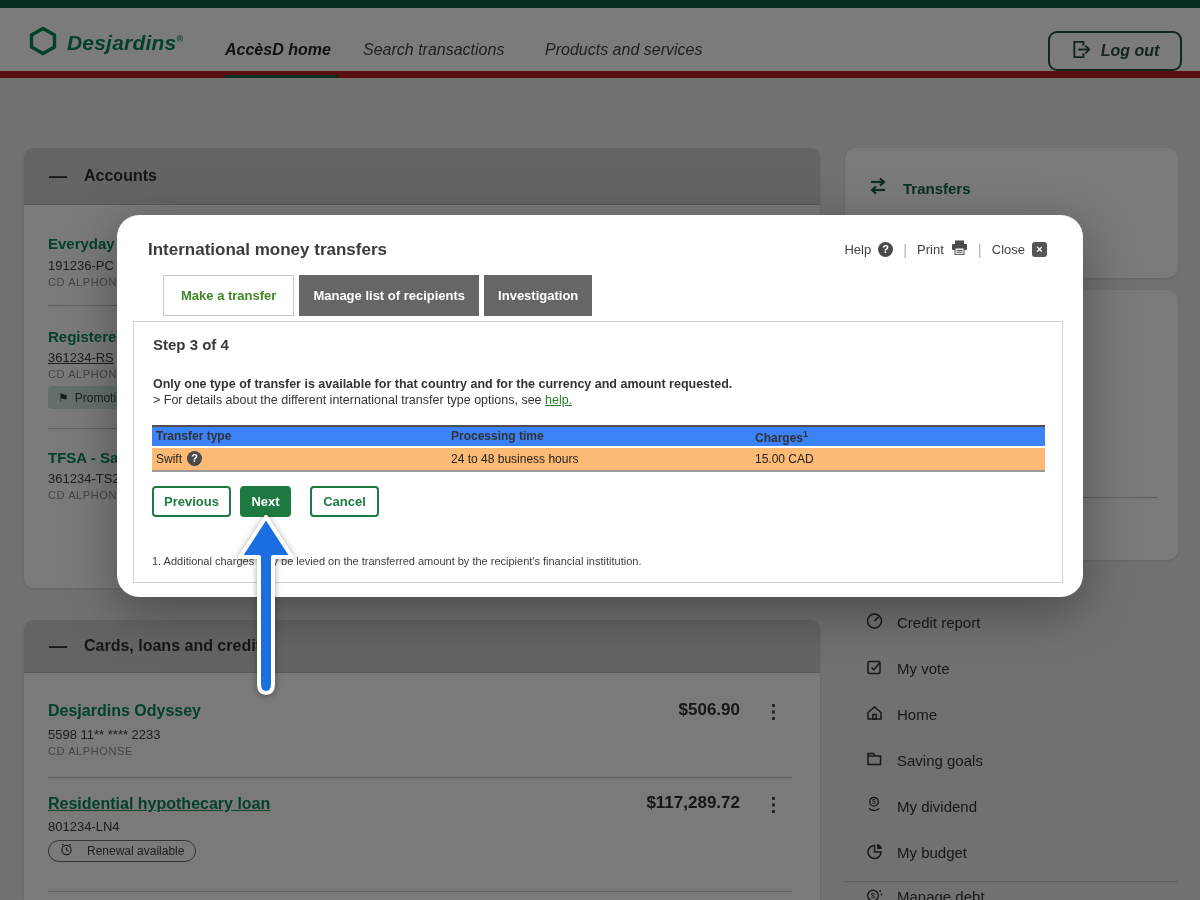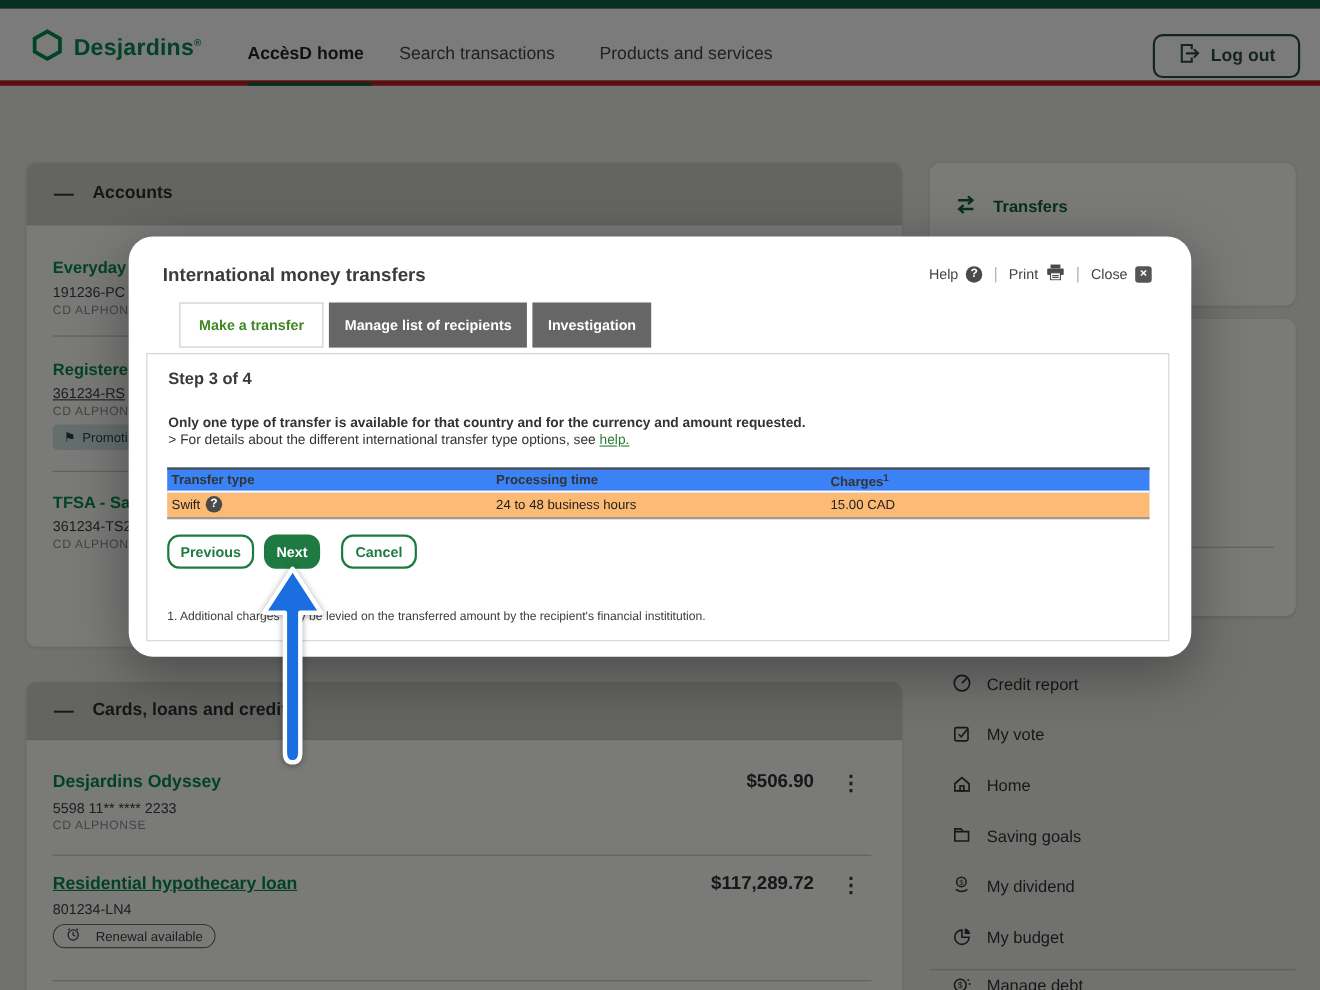--- a/index.html
+++ b/index.html
@@ -1,21 +1,21 @@
 <!DOCTYPE html>
 <html><head>
 <meta charset="utf-8">
 <style>
   * { margin:0; padding:0; box-sizing:border-box; }
   body { font-family:"Liberation Sans", sans-serif; background:#555; }
   .canvas { position:relative; width:1200px; height:900px; background:#eaeae8; overflow:hidden; font-family:"Liberation Sans", sans-serif; }
 
   
   .top-strip { position:absolute; left:0; top:0; width:1200px; height:8px; background:#0a5c3c; z-index:2; }
-  .header { position:absolute; left:0; top:8px; width:1200px; height:70px; background:#ffffff; border-bottom:5px solid #b91c1c; z-index:2; }
+  .header { position:absolute; left:0; top:8px; width:1200px; height:70px; background:#ffffff; border-bottom:7px solid #b91c1c; z-index:2;font-style:italic; }
   .logo { position:absolute; left:28px; top:18px; display:flex; align-items:center; gap:9px; }
   .brand-text { font-size:21px; font-weight:bold; color:#00874e; letter-spacing:.2px; }
   .brand-text sup { font-size:9px; }
   .nav-item { position:absolute; top:33px; font-size:16px; color:#3f3f3f; cursor:pointer; }
   .nav-item.active { font-weight:bold; color:#1d1d1d; }
   .nav-underline { position:absolute; left:225px; top:67px; width:113px; height:3px; background:#0a5c3c; }
   .logout-btn { position:absolute; left:1048px; top:23px; width:134px; height:40px; border:2px solid #24493b; border-radius:9px; display:flex; align-items:center; justify-content:center; gap:9px; color:#24493b; font-size:16px; font-weight:bold; background:#fff; cursor:pointer; }
 
   
   .panel { position:absolute; background:#fcfcfb; border-radius:9px; box-shadow:0 1px 3px rgba(0,0,0,.12); z-index:1; }
@@ -55,21 +55,21 @@
   .step-title { position:absolute; left:36px; top:121px; font-size:15px; font-weight:bold; color:#3a3a3a; }
   .notice-b { position:absolute; left:36px; top:162px; font-size:12.5px; font-weight:bold; color:#333; }
   .notice-2 { position:absolute; left:36px; top:178px; font-size:12.5px; color:#333; }
   .notice-2 a { color:#2e7d32; text-decoration:underline; cursor:pointer; }
   .xtable { position:absolute; left:35px; top:210px; width:893px; }
   .t-row { display:grid; grid-template-columns:295px 304px 294px; }
   .t-head { background:#3b82f6; border-top:2px solid #4f4f4f; border-bottom:2px solid #ffffff; }
   .t-head > div { font-size:12px; font-weight:bold; color:#333; padding:2px 4px 1px; }
   .t-body { background:#fdba74; border-bottom:2px solid #9a9a9a; }
   .t-body > div { font-size:12px; color:#222; padding:3px 4px 4px; display:flex; align-items:center; gap:5px; }
-  .btn { position:absolute; top:271px; height:31px; display:flex; align-items:center; justify-content:center; font-size:13px; font-weight:bold; border-radius:11px; cursor:pointer; font-family:"Liberation Sans", sans-serif; }
+  .btn { position:absolute; top:271px; height:31px; display:flex; align-items:center; justify-content:center; font-size:13px; font-weight:bold; border-radius:4px; cursor:pointer; font-family:"Liberation Sans", sans-serif; }
   .btn.ghost { background:#fff; border:2px solid #1e7a41; color:#1e7a41; }
   .btn.solid { background:#1e7a41; border:2px solid #1e7a41; color:#fff; }
   .footnote { position:absolute; left:35px; top:340px; font-size:11px; color:#3c3c3c; }
   .arrow-svg { position:absolute; left:228px; top:505px; z-index:200; }
   sup { font-size:9px; }
 </style>
 </head>
 <body>
 
 <div class="canvas">

